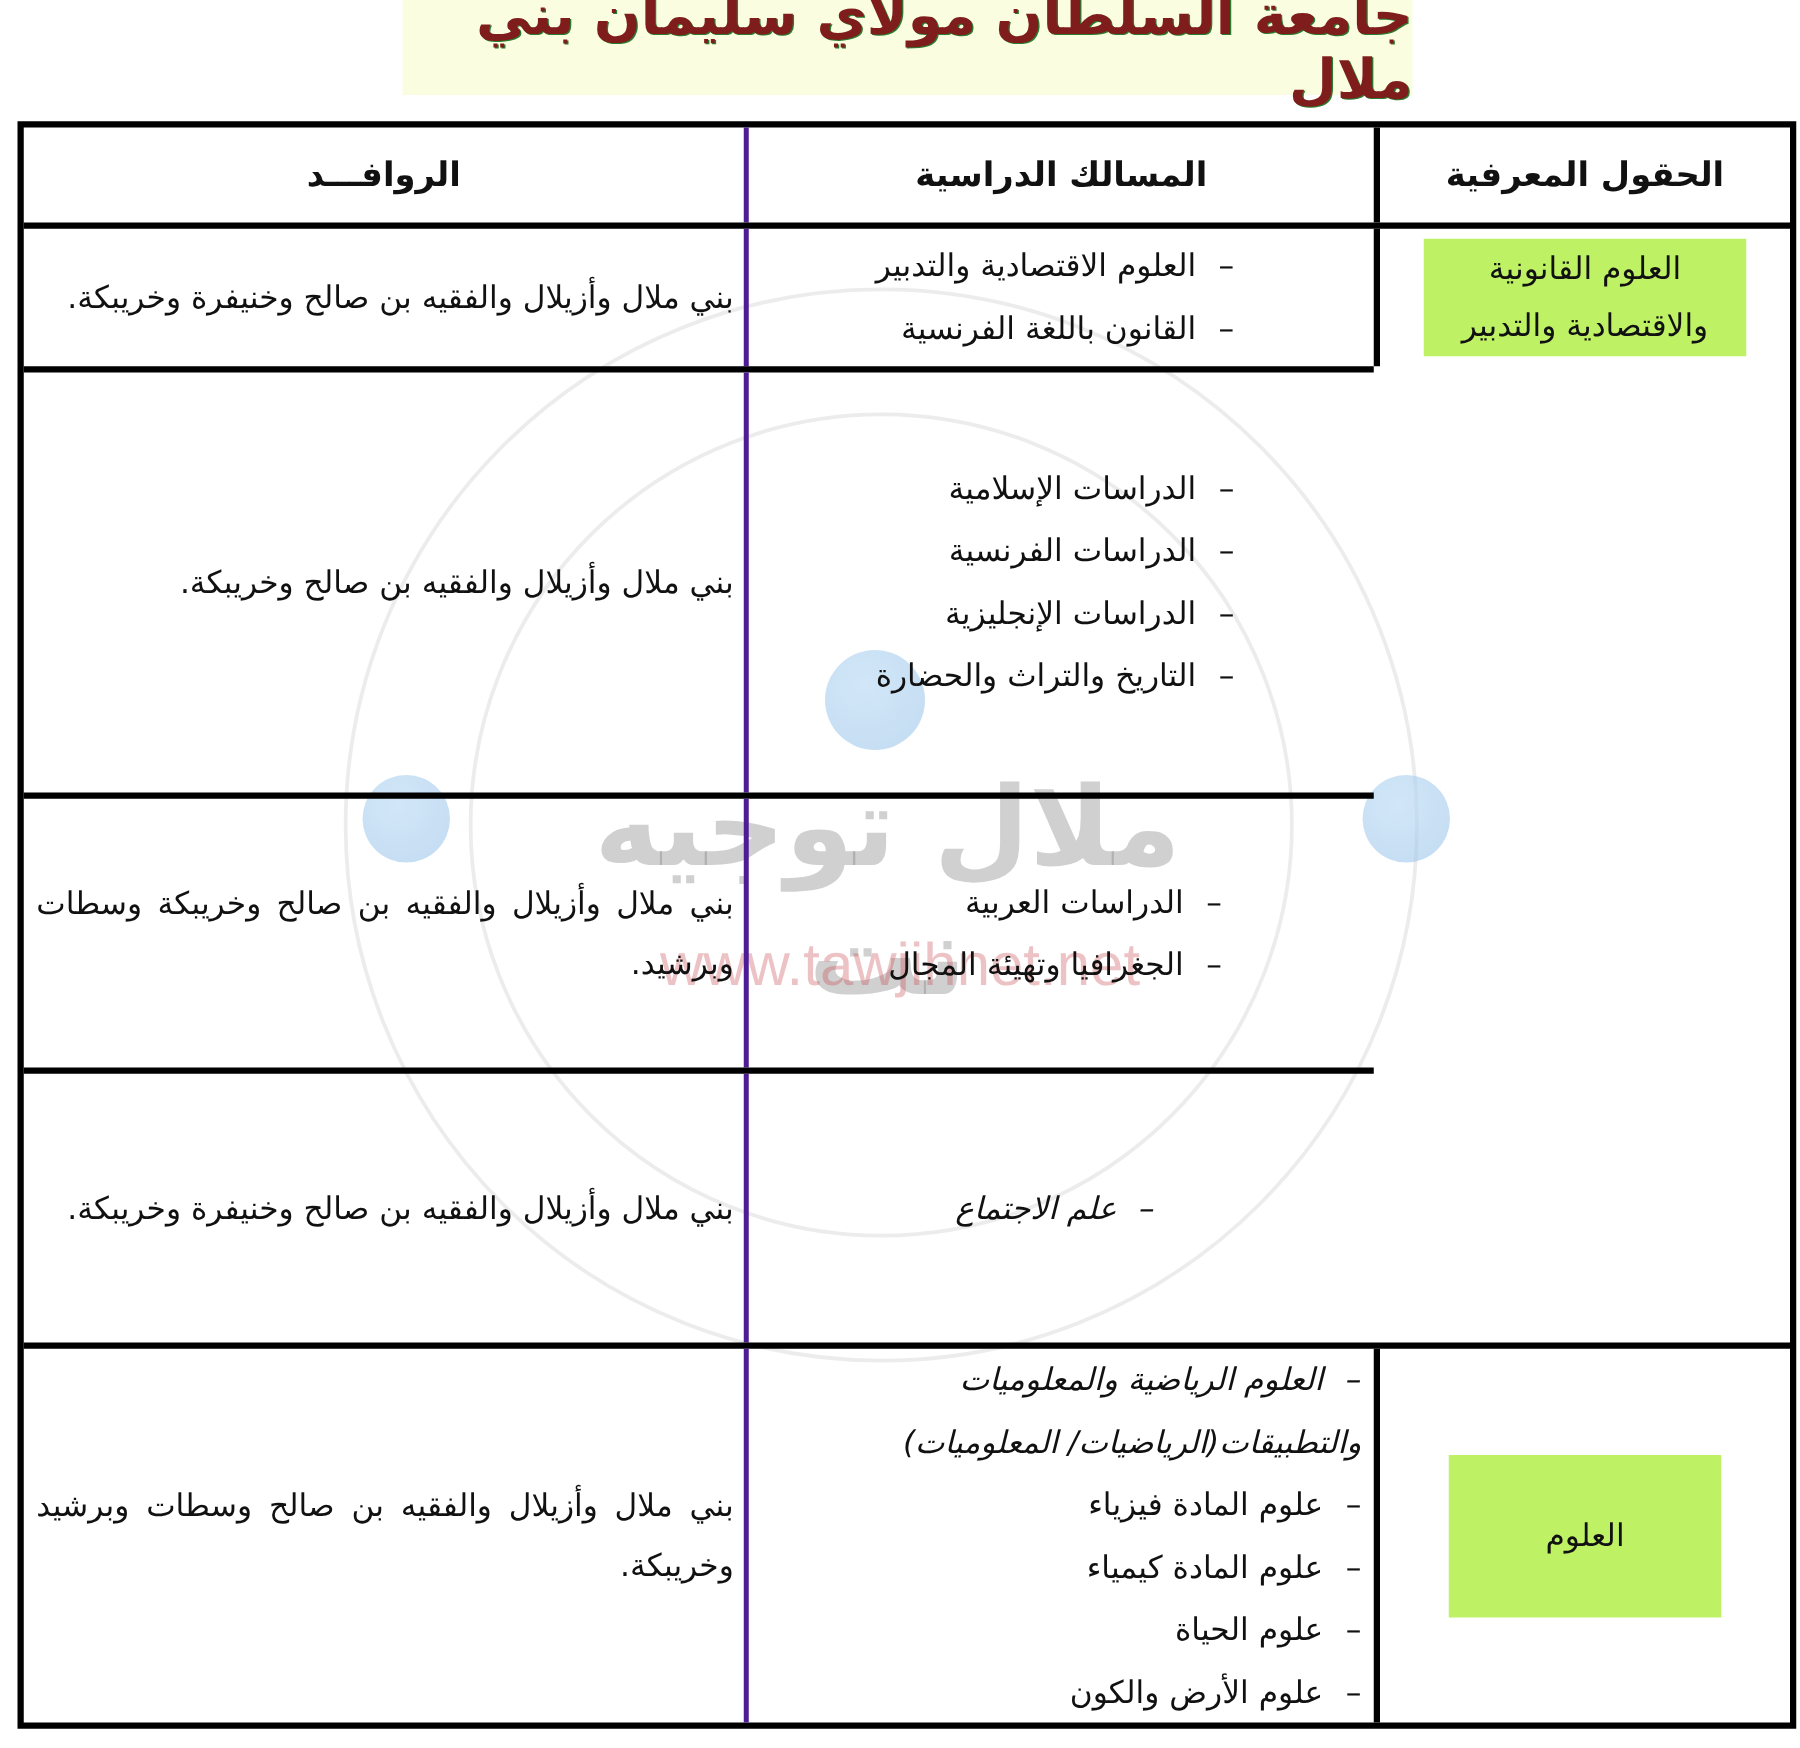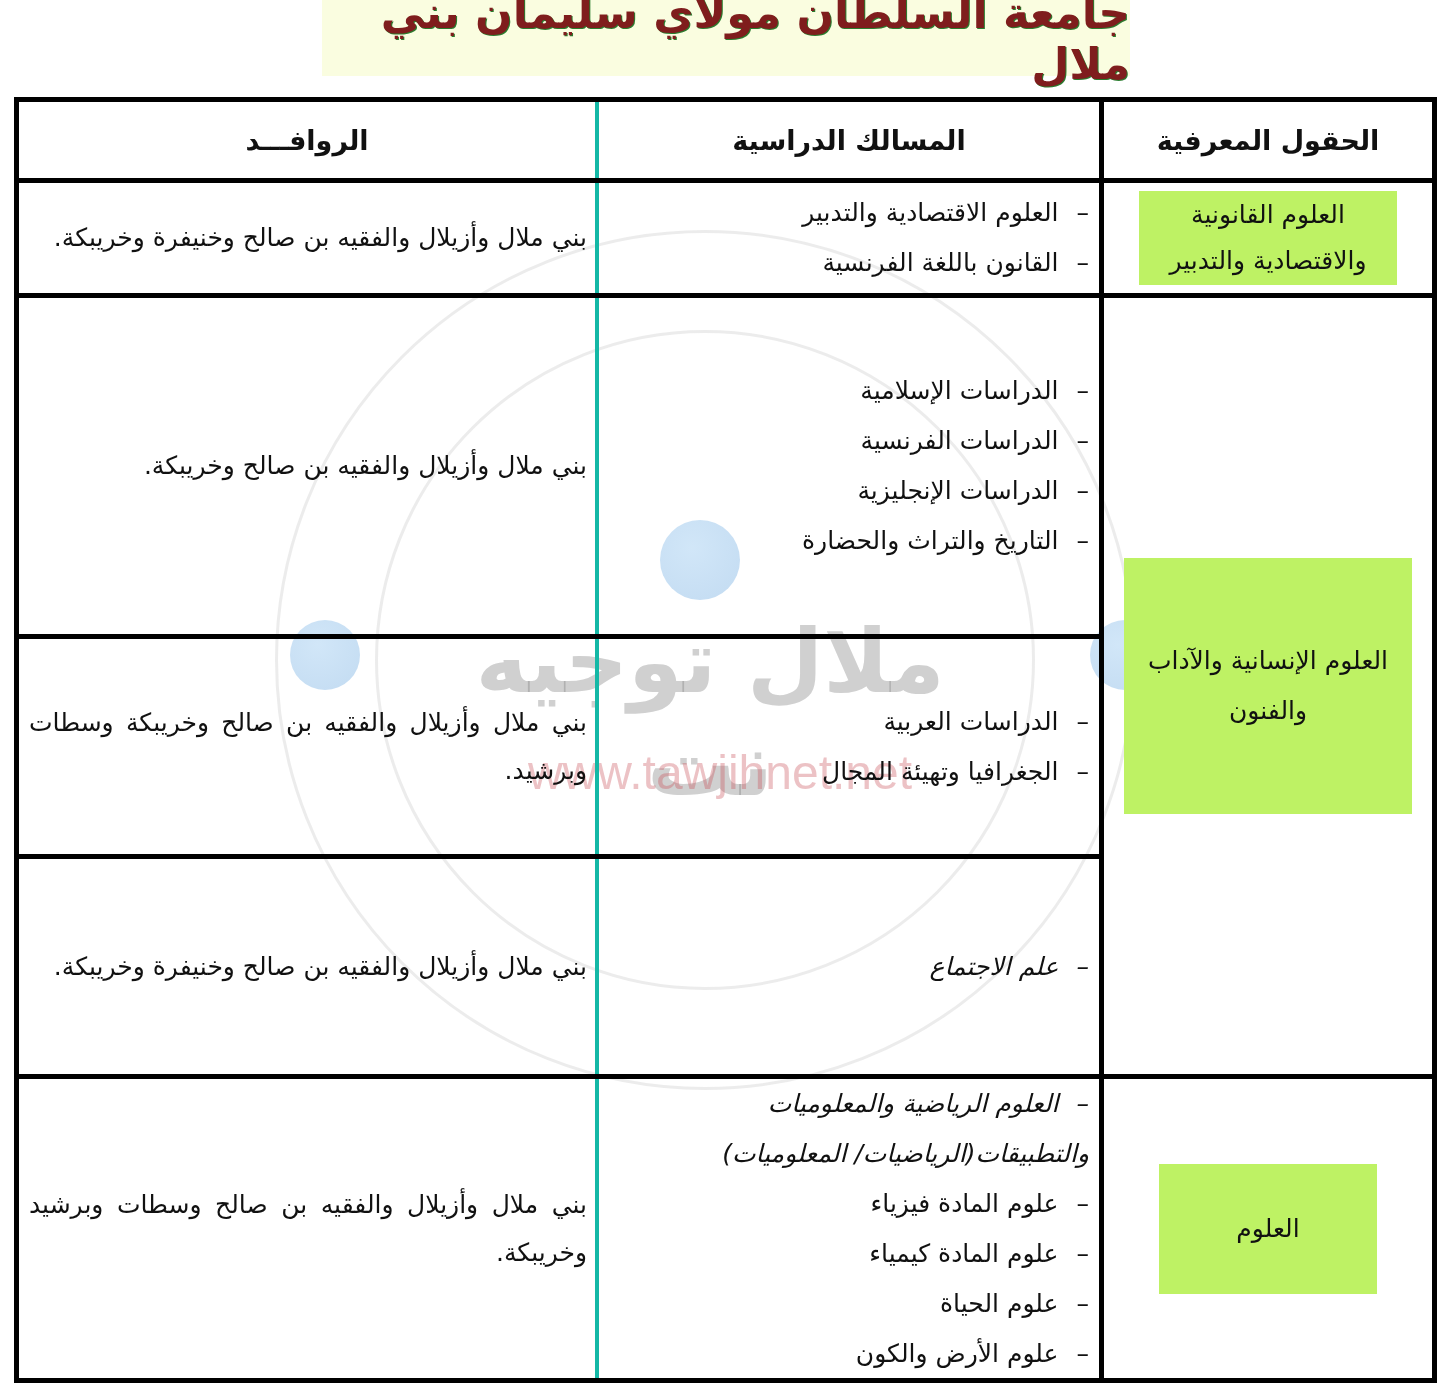--- a/index.html
+++ b/index.html
@@ -99,21 +99,21 @@
     }
     .row.first { border-top: none; }
     .cell {
       position: absolute;
       top: 0;
       bottom: 0;
       display: flex;
       align-items: center;
     }
     .col-field { right: 0; width: 333px; border-left: 5px solid #000; justify-content: center; }
-    .col-track { right: 333px; width: 504px; border-left: 4px solid #14b8a6; justify-content: flex-start; }
+    .col-track { right: 333px; width: 504px; border-left: 4px solid #4c1d95; justify-content: center; }
     .col-annex { right: 837px; left: 0; justify-content: flex-start; }
 
     .hdr {
       font-weight: bold;
       font-size: 27px;
       width: 100%;
       text-align: center;
     }
     .field-box {
       background: #bef264;
@@ -195,23 +195,20 @@
       <ul class="track-list">
         <li>العلوم الاقتصادية والتدبير</li>
         <li>القانون باللغة الفرنسية</li>
       </ul>
     </div>
     <div class="cell col-annex">
       <p class="annex-text">بني ملال وأزيلال والفقيه بن صالح وخنيفرة وخريبكة.</p>
     </div>
   </div>
 
-  <div class="span-field" style="top:191px;height:781px;border-top:5px solid #000;">
-    <div class="field-box" style="width:288px;height:256px;">العلوم الإنسانية والآداب والفنون</div>
-  </div>
 
   <div class="row" style="top:191px;height:341px;right:333px;">
     <div class="cell col-track" style="right:0;">
       <ul class="track-list">
         <li>الدراسات الإسلامية</li>
         <li>الدراسات الفرنسية</li>
         <li>الدراسات الإنجليزية</li>
         <li>التاريخ والتراث والحضارة</li>
       </ul>
     </div>

